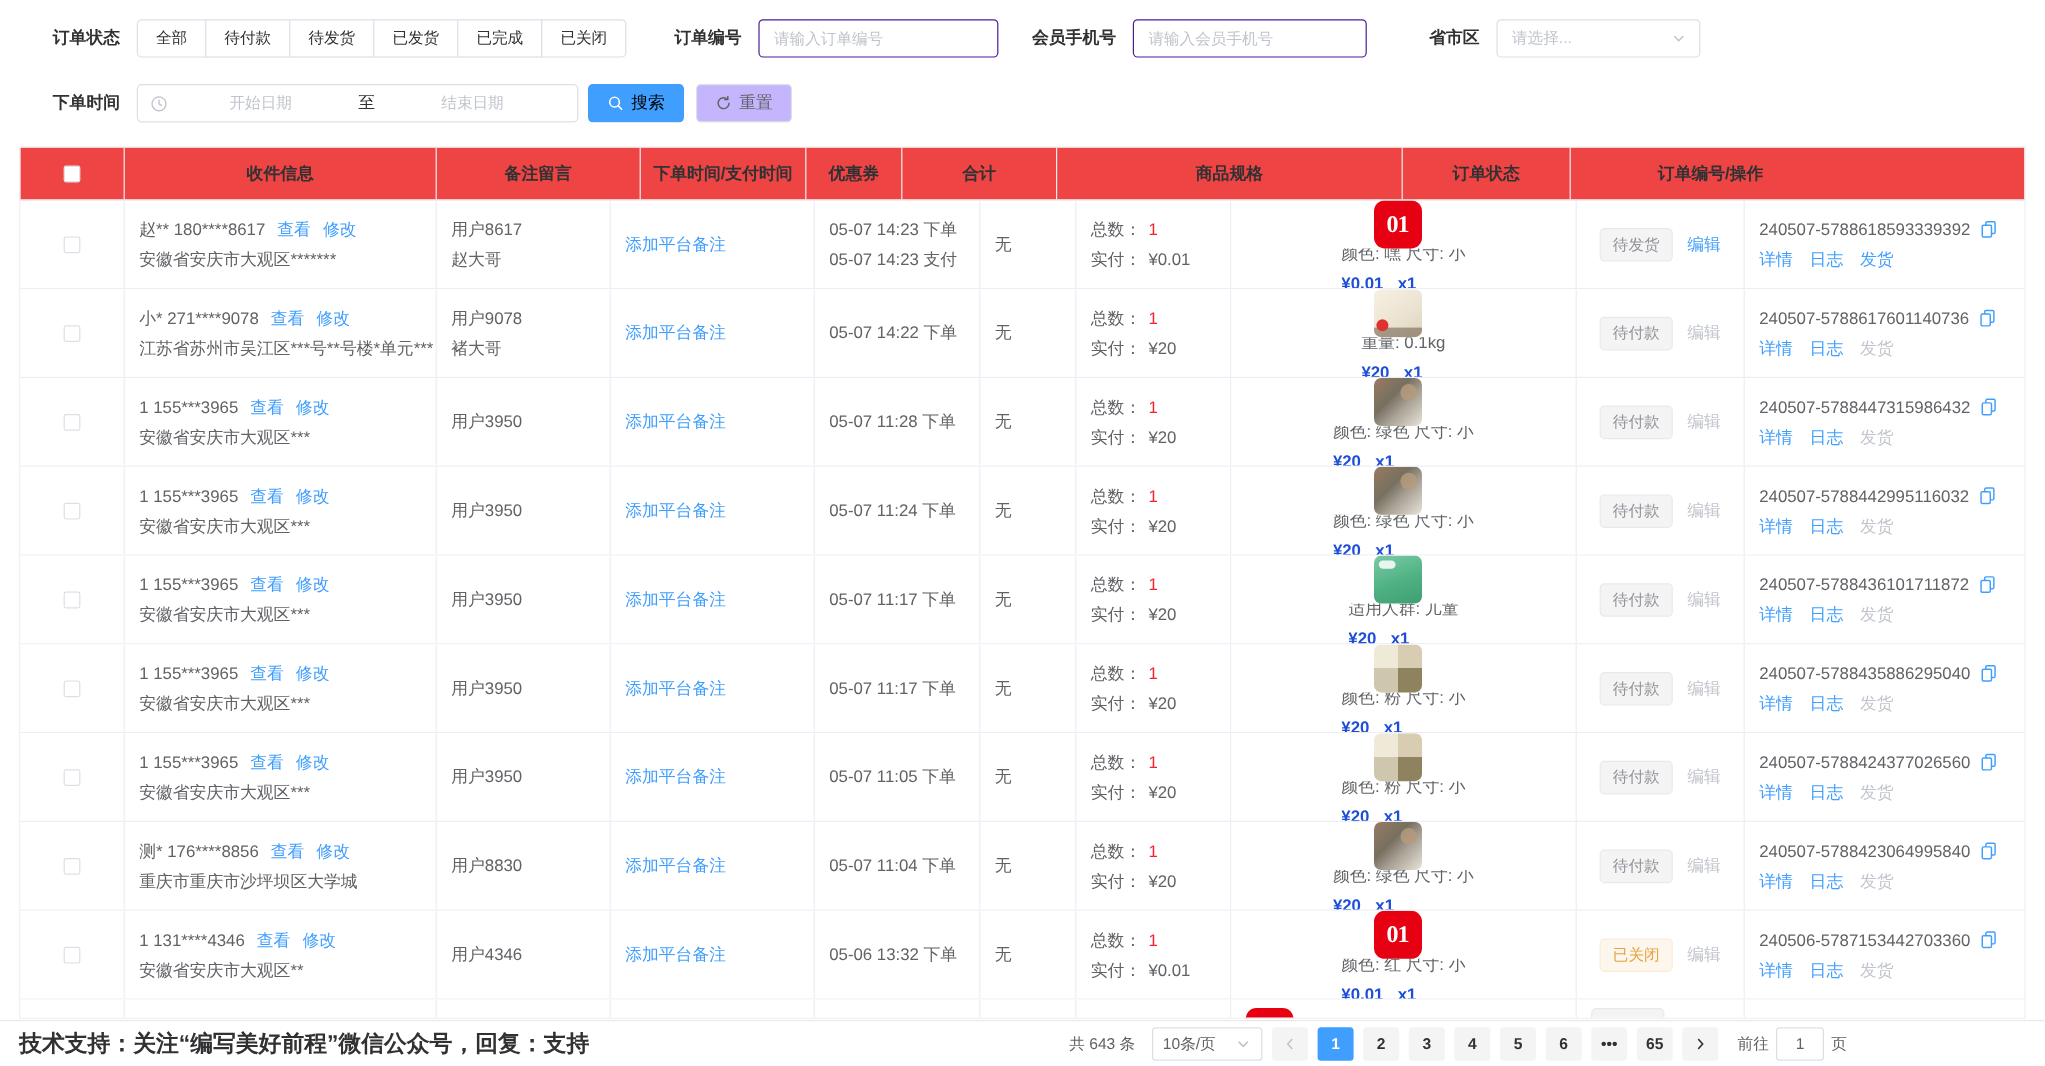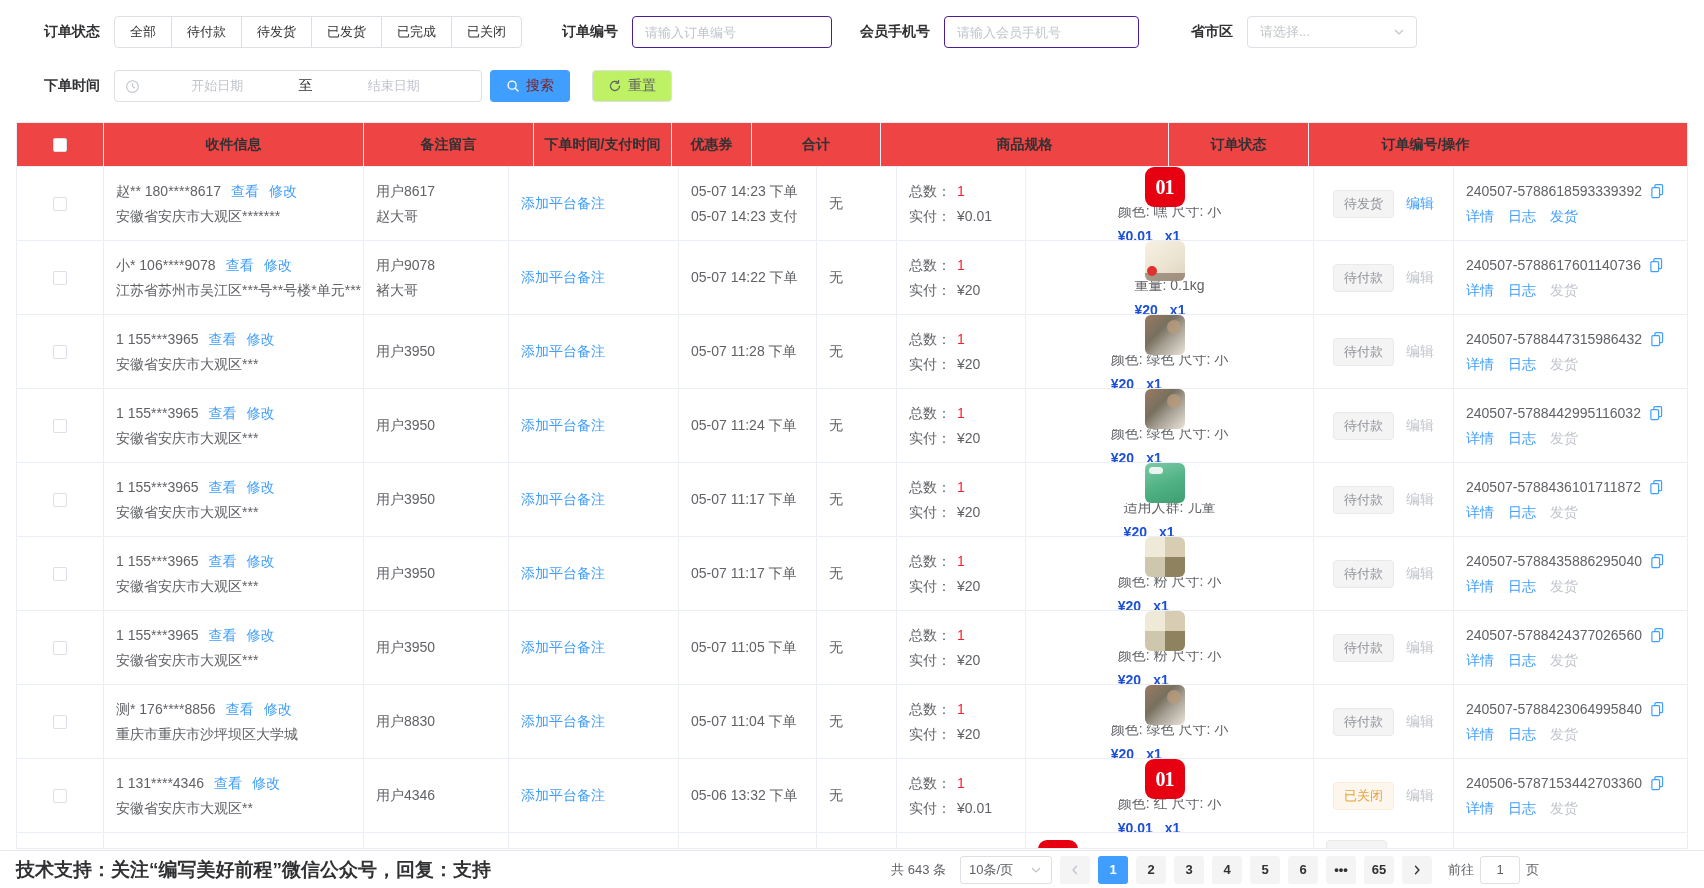--- a/index.html
+++ b/index.html
@@ -18,22 +18,22 @@
   .fbtn:last-child{border-radius:0 4px 4px 0}
   .inp{height:32px;border:1px solid #4c1d95;border-radius:4px;padding:0 12px;font-size:13px;color:#606266;width:200px;outline:none;background:#fff}
   .inp::placeholder{color:#c0c4cc}
   .w195{width:195px}
   .select{height:32px;border:1px solid #dcdfe6;border-radius:4px;display:flex;align-items:center;justify-content:space-between;padding:0 10px 0 12px;width:170px;cursor:pointer;background:#fff}
   .select .ph{color:#c0c4cc;font-size:13px}
   .daterange{height:32px;border:1px solid #dcdfe6;border-radius:4px;display:flex;align-items:center;padding:0 10px;width:368px;background:#fff}
   .daterange .ph{flex:1;text-align:center;color:#c0c4cc;font-size:13px}
   .daterange .sep{color:#303133;font-size:14px;padding:0 4px}
   .btn{height:32px;border-radius:4px;display:inline-flex;align-items:center;gap:6px;padding:0 15px;font-size:14px;cursor:pointer;border:1px solid transparent;white-space:nowrap}
-  .btn-primary{background:#409eff;color:#7f1d1d;margin-left:8px}
-  .btn-plain{background:#bef264;border-color:#dcdfe6;color:#606266;margin-left:22px}
+  .btn-primary{background:#409eff;color:#000000;margin-left:8px}
+  .btn-plain{background:#c4b5fd;border-color:#dcdfe6;color:#606266;margin-left:10px}
   .icn{display:inline-flex;align-items:center;justify-content:center}
 
   
   .table{margin:20px 16px 0;border:1px solid #ebeef5;height:727px;overflow:hidden;background:#fff}
   .tr{display:flex;border-bottom:1px solid #ebeef5;background:#fff}
   .tr.head{background:#ef4444;height:44px;font-weight:bold;color:#303133}
   .tr.body{height:74px}
   .td{border-right:1px solid #ebeef5;display:flex;flex-direction:column;justify-content:center;padding:0 12px;font-size:14px;line-height:25px;overflow:hidden}
   .td:last-child{border-right:none}
   .tr.head .td{flex-direction:row;align-items:center;white-space:nowrap}
@@ -234,21 +234,21 @@
             <a class="lnk">发货</a>
           </div>
         </div>
       </div>
       <div class="tr body">
         <div class="td c0">
           <span class="cb"></span>
         </div>
         <div class="td c1">
           <div class="lrow">
-            <span>小* 106****9078</span>
+            <span>小* 271****9078</span>
             <a class="lnk">查看</a>
             <a class="lnk">修改</a>
           </div>
           <div class="addr">江苏省苏州市吴江区***号**号楼*单元***</div>
         </div>
         <div class="td c2">
           <div class="vlab">用户9078</div>
           <div class="vlab">褚大哥</div>
         </div>
         <div class="td c3">

